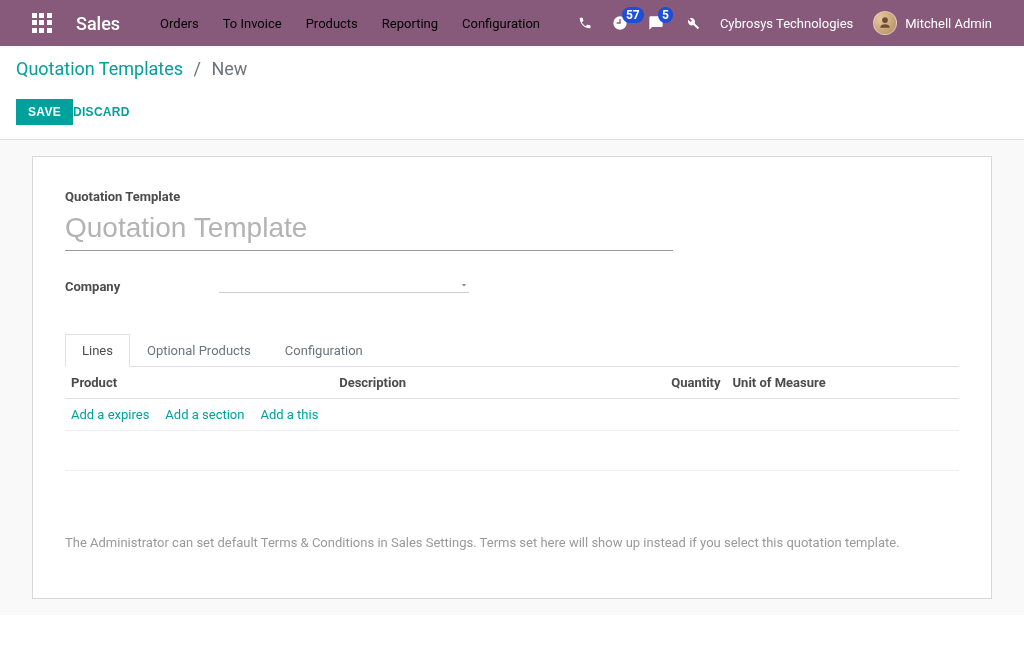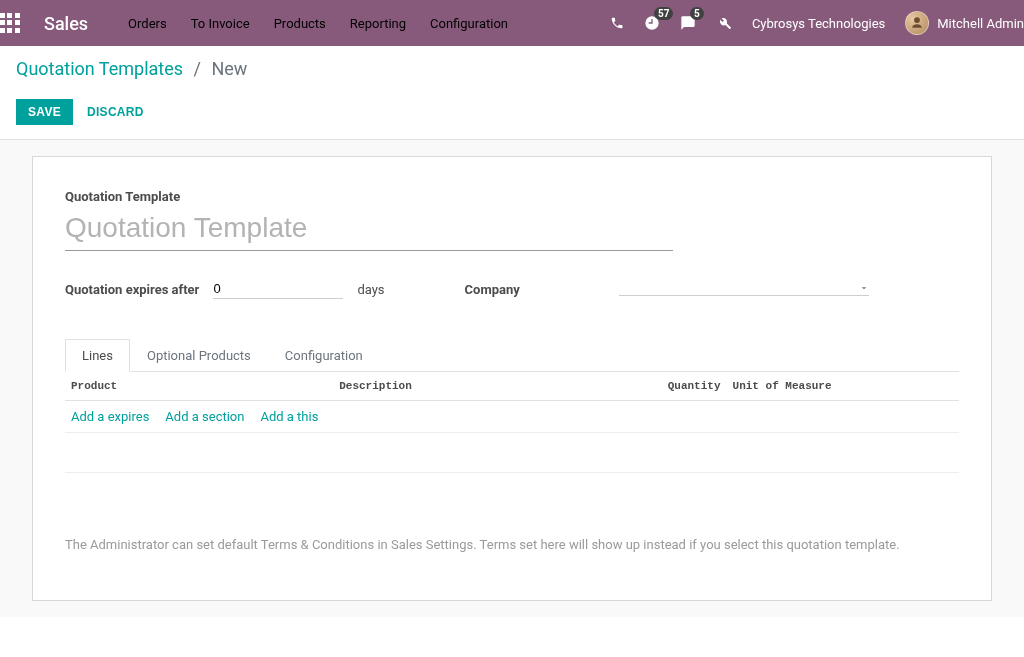--- a/index.html
+++ b/index.html
@@ -1,41 +1,41 @@
 <!DOCTYPE html>
 <html><head>
 <meta charset="utf-8">
 <style>
 * { box-sizing: border-box; margin: 0; padding: 0; }
 body { font-family: -apple-system, BlinkMacSystemFont, "Segoe UI", Roboto, "Helvetica Neue", sans-serif; font-size: 13px; color: #4c4c4c; background: #fff; }
 
 
-.navbar { background: #875a7b; height: 46px; display: flex; align-items: center; padding: 0 0; color: #fff; }
+.navbar { background: #875a7b; height: 46px; display: flex; align-items: center; padding: 0 32px; color: #fff; }
 .apps-icon { width: 20px; height: 20px; display: grid; grid-template-columns: repeat(3,1fr); grid-template-rows: repeat(3,1fr); gap: 2px; margin-right: 24px; cursor:pointer; }
 .apps-icon div { background: #fff; width: 5px; height: 5px; }
 .brand { font-size: 18px; font-weight: 500; margin-right: 40px; }
 .nav-menu { display: flex; gap: 24px; flex: 0 0 auto; }
 .nav-item { color: #000000; font-size: 13px; text-decoration: none; cursor:pointer; }
 .nav-spacer { flex: 1; }
 .nav-icons { display: flex; align-items: center; gap: 20px; }
 .nav-ico { position: relative; cursor:pointer; display:flex; align-items:center; }
 .nav-ico svg { fill:#fff; }
-.badge { position: absolute; top: -8px; left: 10px; background: #404040; color:#fff; font-size:10px; font-weight:bold; padding: 1px 4px; border-radius: 8px; }
+.badge { position: absolute; top: -8px; left: 10px; background: #1d4ed8; color:#fff; font-size:12px; font-weight:bold; padding: 1px 4px; border-radius: 8px; }
 .company-name { font-size: 13px; cursor:pointer; }
 .user-chip { display:flex; align-items:center; gap:8px; cursor:pointer; }
 .avatar { width:24px; height:24px; border-radius:50%; background: radial-gradient(circle at 30% 30%, #e8c8a0, #b0895f); border:1px solid rgba(255,255,255,.4); display:flex; align-items:center; justify-content:center; }
 .avatar svg{width:14px;height:14px;fill:#6b4d2f;}
 
 
 .control-panel { padding: 12px 16px 14px; border-bottom: 1px solid #dee2e6; }
 .breadcrumb { font-size: 18px; margin-bottom: 10px; }
 .breadcrumb a { color: #00a09d; text-decoration: none; cursor:pointer; }
 .breadcrumb .sep { color: #6c757d; margin: 0 6px; }
 .breadcrumb .current { color: #6c757d; }
-.actions { display:flex; gap: 14px; align-items:center;margin-top:20px; }
+.actions { display:flex; align-items:center;margin-top:20px; }
 .btn-primary { background:#00a09d; color:#fff; border:none; padding:6px 12px; font-size:12px; font-weight:bold; letter-spacing:.3px; cursor:pointer; }
 .btn-link { background:none; border:none; color:#00a09d; font-size:12px; font-weight:bold; letter-spacing:.3px; cursor:pointer; }
 
 
 .sheet-wrap { padding: 16px; background:#f9f9f9; }
 .sheet { background:#fff; border:1px solid #d8d8d8; max-width: 960px; margin: 0 auto; padding: 32px 32px 20px; }
 .field-label { font-size:13px; font-weight:bold; color:#4c4c4c; }
 .title-label { margin-bottom: 4px; display:block; }
 .title-input { width: 68%; border:none; border-bottom:1px solid #9a9a9a; font-size: 28px; color:#4c4c4c; padding: 4px 0 6px; outline:none; }
 .title-input::placeholder { color:#b3b3b3; }
@@ -44,21 +44,21 @@
 .num-input { width: 130px; border:none; border-bottom:1px solid #cfcfcf; font-size:13px; padding: 2px 0; outline:none; }
 .unit { color:#4c4c4c; }
 .select-wrap { width: 250px; border-bottom:1px solid #cfcfcf; display:flex; justify-content:flex-end; align-items:center; cursor:pointer; padding-bottom:2px; }
 .select-wrap svg{width:10px;height:10px;fill:#6c6c6c;}
 
 
 .tabs { margin-top: 40px; display:flex; border-bottom:1px solid #dee2e6; }
 .tab { padding: 8px 16px; border:1px solid transparent; border-bottom:none; font-size:13px; color:#6c757d; cursor:pointer; margin-bottom:-1px; }
 .tab.active { border-color:#dee2e6; background:#fff; color:#4c4c4c; border-bottom:1px solid #fff; }
 .table { width:100%; border-collapse:collapse; margin-top:0; }
-.table th { text-align:left; font-size:11px; font-weight:bold; color:#4c4c4c; padding:8px 6px; border-bottom:1px solid #dee2e6;font-family:Liberation Mono, monospace; }
+.table th { text-align:left; font-size:13px; font-weight:bold; color:#4c4c4c; padding:8px 6px; border-bottom:1px solid #dee2e6; }
 .table th.qty{text-align:right;}
 .table td { padding:8px 6px; border-bottom:1px solid #eee; }
 .add-links { display:flex; gap:16px; }
 .add-links a { color:#00a09d; text-decoration:none; font-size:13px; cursor:pointer; }
 .empty-row td{height:40px; border-bottom:1px solid #eee;}
 
 
 .terms { margin-top: 24px; border:none; width:100%; font-size:13px; color:#14532d; resize:none; outline:none; height: 40px; font-family:inherit; }
 .terms::placeholder{color:#9a9a9a;}
 </style>
@@ -133,25 +133,20 @@
   </div>
 </div>
 
 <div class="sheet-wrap">
   <div class="sheet">
 
     <label class="field-label title-label">Quotation Template</label>
     <input class="title-input" type="text" placeholder="Quotation Template" style="">
 
     <div class="row-fields">
-      <div class="field-group">
-        <label class="field-label">Quotation expires after</label>
-        <input class="num-input" type="text" value="0" style="">
-        <span class="unit">days</span>
-      </div>
       <div class="field-group" style="flex:1;">
         <label class="field-label" style="width:140px;">Company</label>
         <div class="select-wrap">
           <span></span>
           <svg viewBox="0 0 24 24">
               <path d="M7 10l5 5 5-5z"></path>
             </svg>
         </div>
       </div>
     </div>

